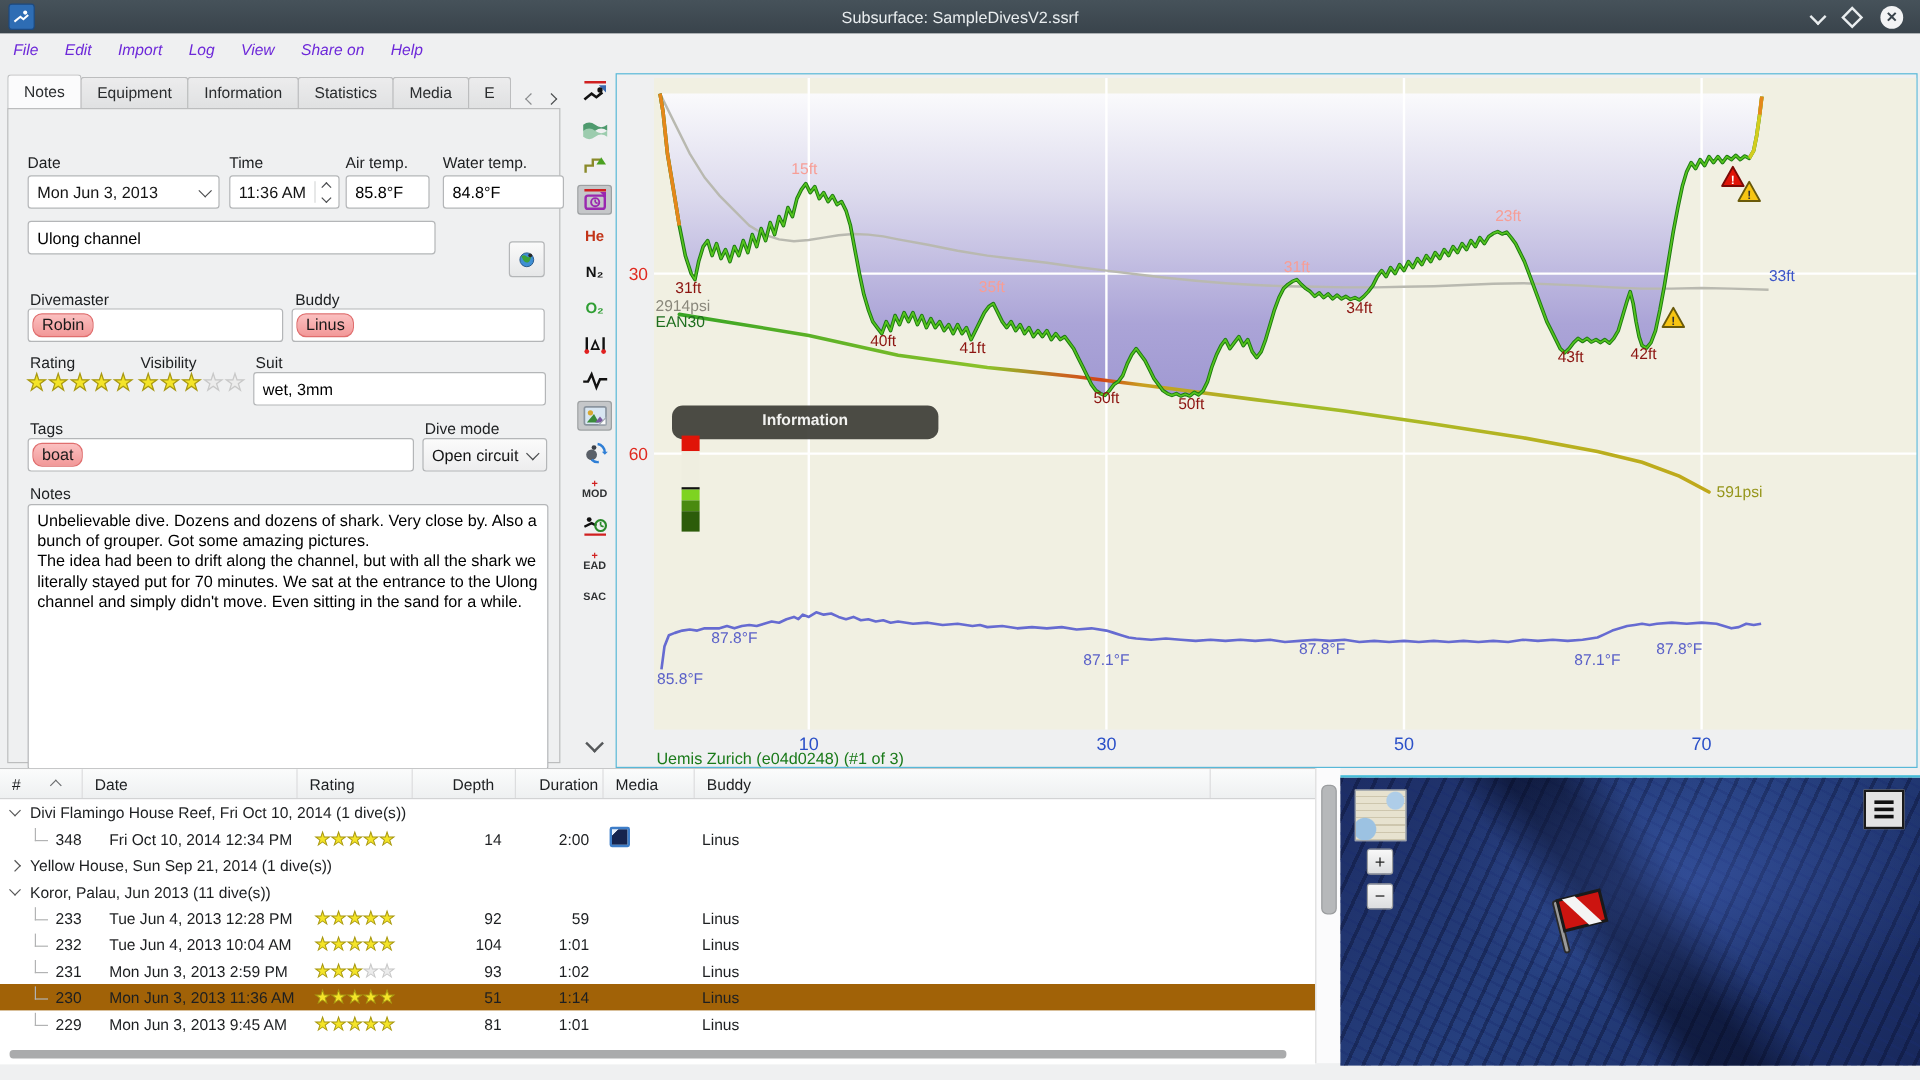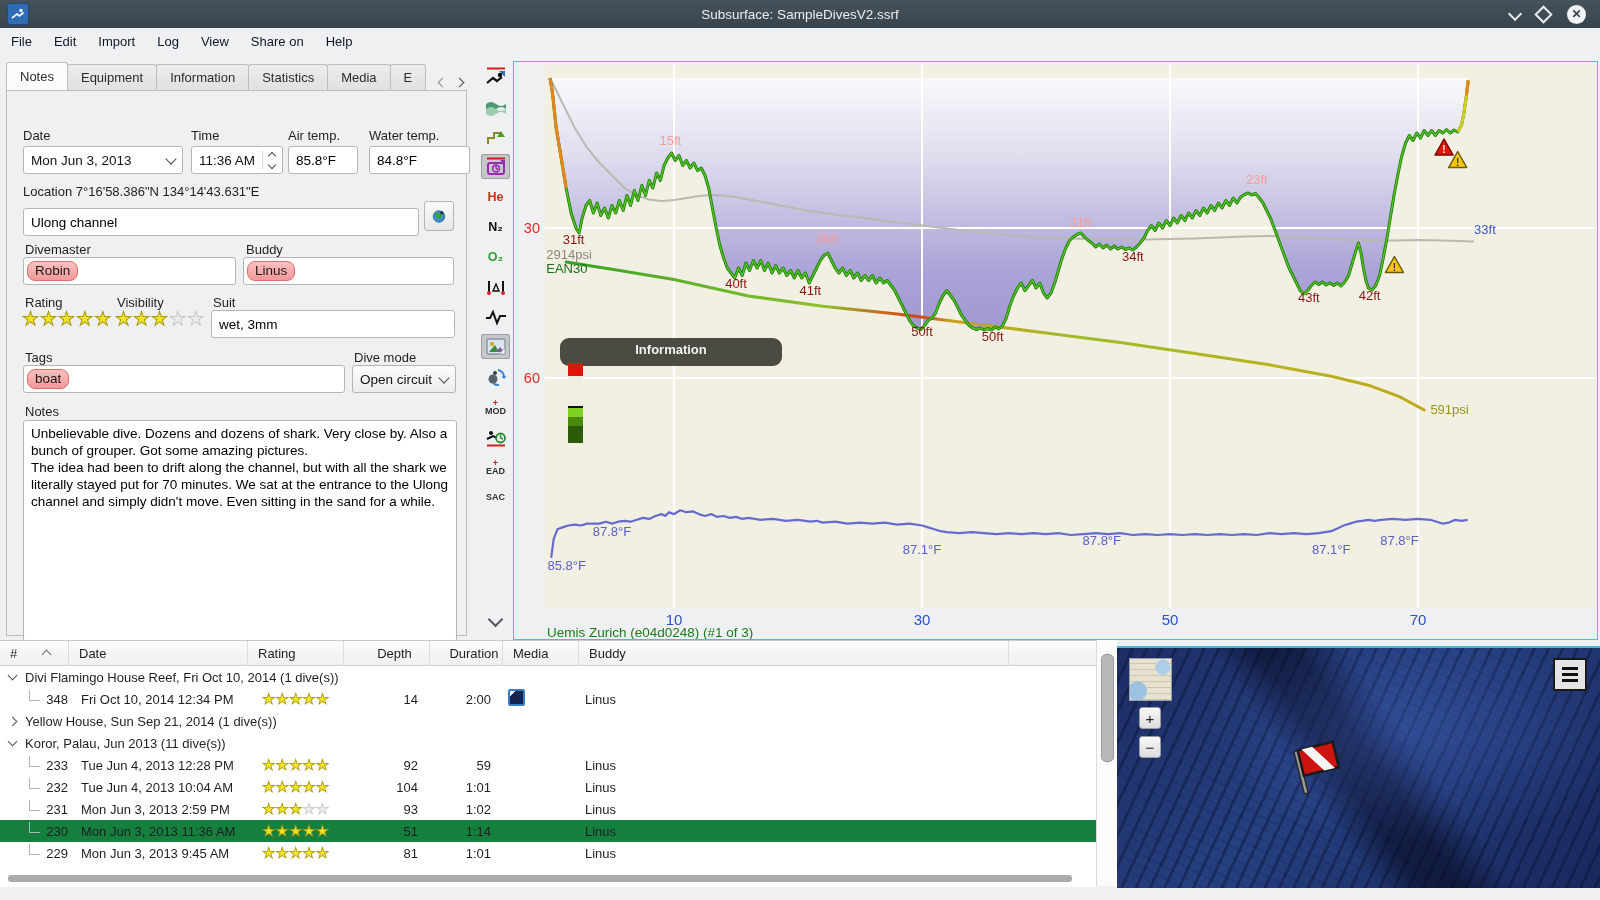--- a/index.html
+++ b/index.html
@@ -11,21 +11,21 @@
   .app-icon{width:20px;height:20px;margin-left:7px;border-radius:3px;background:#2e6db4;
     border:1px solid #1d4a80;display:flex;align-items:center;justify-content:center;}
   .win-title{position:absolute;left:0;right:0;text-align:center;color:#e9edef;font-size:13.5px;}
   .win-controls{margin-left:auto;display:flex;align-items:center;gap:17px;margin-right:14px;z-index:2;}
   .chev{display:inline-block;width:8px;height:8px;border-right:2px solid #e9edef;border-bottom:2px solid #e9edef;transform:rotate(45deg);}
   .diamond{display:inline-block;width:9px;height:9px;border:2px solid #e9edef;transform:rotate(45deg);}
   .close-btn{width:19px;height:19px;border-radius:50%;background:#f2f3f4;color:#39434b;
     display:flex;align-items:center;justify-content:center;font-size:12px;font-weight:bold;}
   
   .menubar{position:absolute;left:0;top:28px;width:1600px;height:27px;background:#eff0f1;display:flex;}
-  .menu-item{padding:0 11px;line-height:27px;color:#0f172a;}
+  .menu-item{padding:0 11px;line-height:27px;color:#6d28d9;font-style:italic;}
   
   .notes-panel{position:absolute;left:6px;top:63px;width:461px;height:573px;}
   .tabbar{display:flex;height:27px;align-items:flex-end;position:relative;}
   .tab{height:25px;line-height:25px;padding:0 13px;background:linear-gradient(#ececed,#e0e1e2);
     border:1px solid #bcbdbe;border-bottom:none;border-radius:3px 3px 0 0;margin-right:-1px;color:#2a2c2e;}
   .tab.active{background:#fbfbfc;height:27px;line-height:27px;z-index:2;}
   .tab-scroll{position:absolute;right:0;bottom:4px;display:flex;gap:10px;padding-right:4px;background:transparent;}
   .tchev{display:inline-block;width:6px;height:6px;border-right:1.6px solid #8a8c8e;border-bottom:1.6px solid #8a8c8e;}
   .tchev.left{transform:rotate(135deg);} .tchev.right{transform:rotate(-45deg);border-color:#4a4c4e;}
   .panel-body{position:absolute;top:27px;left:0;right:0;bottom:0;border:1px solid #bcbdbe;background:#eff0f1;}
@@ -68,29 +68,29 @@
   
   .divelist{position:absolute;left:0;top:640px;width:1096px;height:246px;background:#fff;border-top:1px solid #c6c7c8;}
   .dl-grid{display:grid;grid-template-columns:68px 179px 96px 86px 73px 76px 430px 1fr;align-items:center;}
   .dl-header{height:24px;background:linear-gradient(#fbfcfc,#eef0f1);border-bottom:1px solid #d2d3d4;color:#1d1f21;}
   .dl-h{height:24px;display:flex;align-items:center;padding-left:10px;border-left:1px solid #dcddde;box-sizing:border-box;}
   .dl-h:first-child{border-left:none;}
   .dl-h.center{justify-content:center;padding-left:16px;}
   .sort-up{display:inline-block;width:6px;height:6px;border-right:1.4px solid #6a6c6e;border-bottom:1.4px solid #6a6c6e;transform:rotate(-135deg);margin-left:26px;margin-top:3px;}
   .dl-rows{position:absolute;top:25px;left:0;right:0;}
   .dl-row{height:22px;font-size:13px;}
-  .dl-row.selected{background:#15803d;}
+  .dl-row.selected{background:#a16207;}
   .dl-group{display:flex;height:22px;align-items:center;font-size:13px;}
   .gchev{display:inline-block;width:6px;height:6px;border-right:1.5px solid #555;border-bottom:1.5px solid #555;margin-left:9px;margin-right:9px;flex:0 0 auto;}
   .gchev.down{transform:rotate(45deg);margin-top:-3px;}
   .gchev.right{transform:rotate(-45deg);}
   .numcell{display:flex;align-items:center;height:22px;}
   .elbow{width:10px;height:10px;border-left:1px solid #b2b3b4;border-bottom:1px solid #b2b3b4;margin-left:29px;margin-bottom:8px;flex:0 0 auto;}
   .numtxt{flex:1;text-align:right;padding-right:0px;}
-  .datecell{padding-left:13px;}
+  .datecell{padding-left:23px;}
   .rcell{text-align:right;padding-right:11px;}
   .list-stars{font-size:15px;letter-spacing:0;padding-left:15px;white-space:nowrap;}
   .list-stars .star.f{-webkit-text-stroke:0.8px #a89812;}
   .list-stars .star.e{-webkit-text-stroke:0.8px #c8c8c8;}
   .mediacell{padding-left:6px;}
   .media-ic{width:13px;height:13px;border:2px solid #3d7dc8;border-radius:2px;background:
     linear-gradient(135deg,#e8f0fa 20%,#16244e 22%);display:inline-block;}
   .buddycell{padding-left:7px;}
   .hscroll{position:absolute;left:0;top:230px;width:1090px;height:14px;background:#fff;}
   .hscroll .thumb{position:absolute;left:8px;top:4px;width:1064px;height:7px;border-radius:3px;background:#aaabac;}
@@ -178,21 +178,21 @@
         </span>
     </div>
     <div class="inp" style="left:281px;top:55px;width:70px">
       <input value="85.8°F" style="">
     </div>
     <div class="inp" style="left:362px;top:55px;width:101px">
       <input value="84.8°F" style="">
     </div>
 
     <span class="fl" style="left:16px;top:93px">Location 7°16'58.386"N 134°14'43.631"E</span>
-    <div class="inp" style="left:16px;top:117px;width:396px">
+    <div class="inp" style="left:16px;top:93px;width:340px">
       <input value="Ulong channel" style="">
     </div>
     <div class="inp" style="left:417px;top:110px;width:30px;height:30px;justify-content:center;background:linear-gradient(#fafafa,#e6e7e8)">
       <svg width="17" height="17" viewBox="0 0 17 17">
         <circle cx="8.5" cy="8.5" r="7" fill="#3f8fd4" stroke="#2a5a8a"></circle>
         <path d="M3,5 q3,-2 5,0 q2,2 5,0 q-1,5 -3,6 q-3,1 -5,-2 q-1,-2 -2,-4z" fill="#3aa23a"></path>
         <circle cx="12" cy="4" r="2" fill="#2a2a2a"></circle>
       </svg>
     </div>
 

